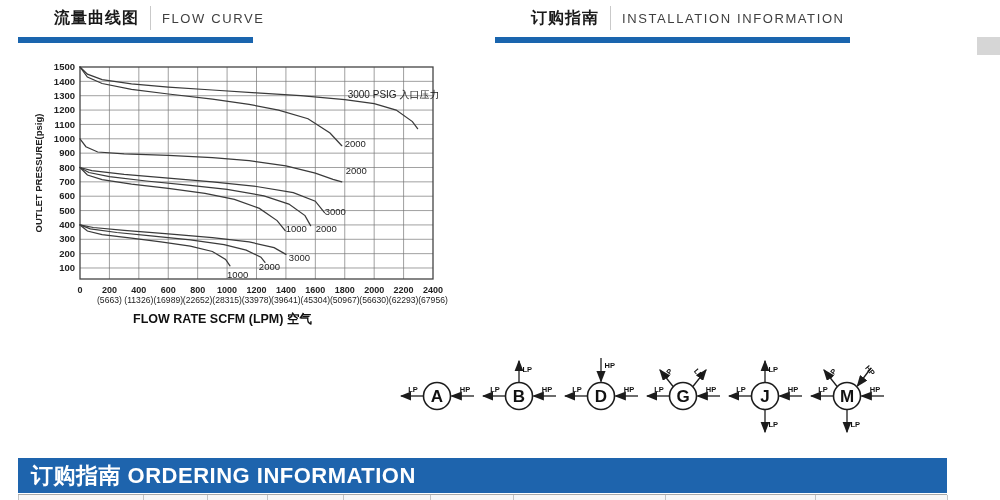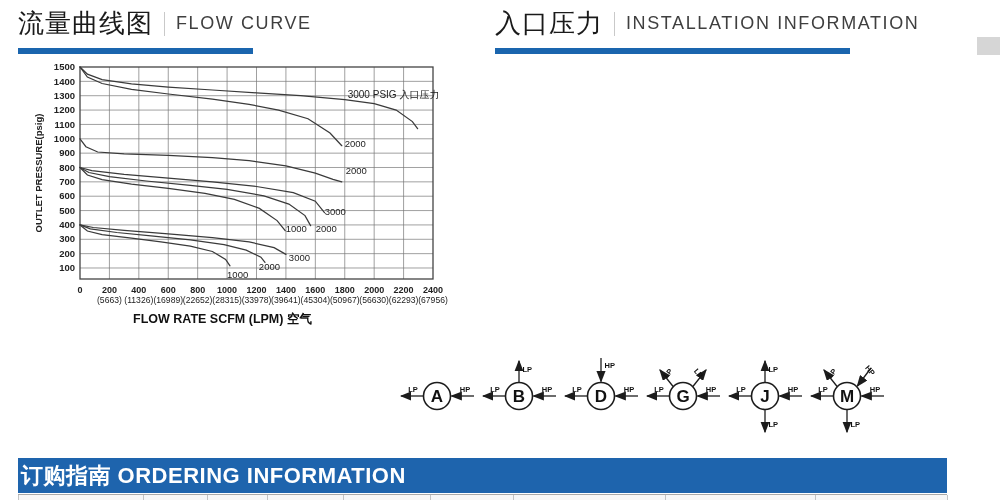--- a/index.html
+++ b/index.html
@@ -1,31 +1,31 @@
 <!DOCTYPE html>
 <html><head>
 <meta charset="utf-8">
 <style>
   html,body{margin:0;padding:0;background:#fff;}
   #page{position:relative;width:1000px;height:500px;background:#fff;overflow:hidden;
         font-family:"Liberation Sans","DejaVu Sans",sans-serif;}
   .section-header{position:absolute;}
   .sh-row{display:flex;align-items:center;white-space:nowrap;}
-  .sh-zh{font-size:26px;font-weight:normal;color:#1a1a1a;letter-spacing:1px;}
+  .sh-zh{font-size:16px;font-weight:bold;color:#1a1a1a;letter-spacing:1px;margin-left:36px;}
   .sh-div{width:1px;height:24px;background:#c9c9c9;margin:0 11px;}
-  .sh-en{font-size:18px;color:#3f3f3f;letter-spacing:1.6px;}
+  .sh-en{font-size:13px;color:#3f3f3f;letter-spacing:1.6px;}
   .sh-bar{height:6px;margin-top:7px;}
   #hdr-flow{left:18px;top:6px;}
   #hdr-install{left:495px;top:6px;}
   #hdr-matrix{left:18px;top:388px;}
   #flow-chart{position:absolute;left:0px;top:56px;}
   #matrix-row{position:absolute;left:396px;top:356px;display:flex;}
   #matrix-row svg{display:block;}
   #banner{position:absolute;left:18px;top:458px;width:929px;height:35px;display:flex;align-items:center;}
-  #banner span{color:#fff;font-size:22px;font-weight:bold;padding-left:3px;letter-spacing:0.5px;}
+  #banner span{color:#fff;font-size:22px;font-weight:bold;padding-left:13px;letter-spacing:0.5px;}
   #table-frag{position:absolute;left:18px;top:494px;width:929px;height:6px;background:#f7f7f7;
               border-top:1px solid #a9a9a9;}
   .tf-col{position:absolute;top:0;width:1px;height:6px;background:#c4c4c4;}
   #scroll-frag{position:absolute;left:977px;top:37px;width:23px;height:18px;background:#d6d6d6;}
   text{font-family:"Liberation Sans","DejaVu Sans",sans-serif;}
 </style>
 </head>
 <body>
 
 <div id="page">
@@ -34,21 +34,21 @@
     <div class="sh-row">
       <span class="sh-zh">流量曲线图</span>
       <span class="sh-div"></span>
       <span class="sh-en">FLOW CURVE</span>
     </div>
     <div class="sh-bar" style="background: rgb(26, 101, 174); width: 235px;"></div>
   </div>
 
   <div class="section-header" id="hdr-install">
     <div class="sh-row">
-      <span class="sh-zh">入口压力</span>
+      <span class="sh-zh">订购指南</span>
       <span class="sh-div"></span>
       <span class="sh-en">INSTALLATION INFORMATION</span>
     </div>
     <div class="sh-bar" style="background: rgb(26, 101, 174); width: 355px;"></div>
   </div>
 
   <svg id="flow-chart" width="470" height="292" viewBox="0 0 470 292">
       <line x1="80" y1="211.998" x2="433" y2="211.998" stroke="#777777" stroke-width="0.7"></line>
       <line x1="80" y1="197.641" x2="433" y2="197.641" stroke="#777777" stroke-width="0.7"></line>
       <line x1="80" y1="183.284" x2="433" y2="183.284" stroke="#777777" stroke-width="0.7"></line>

